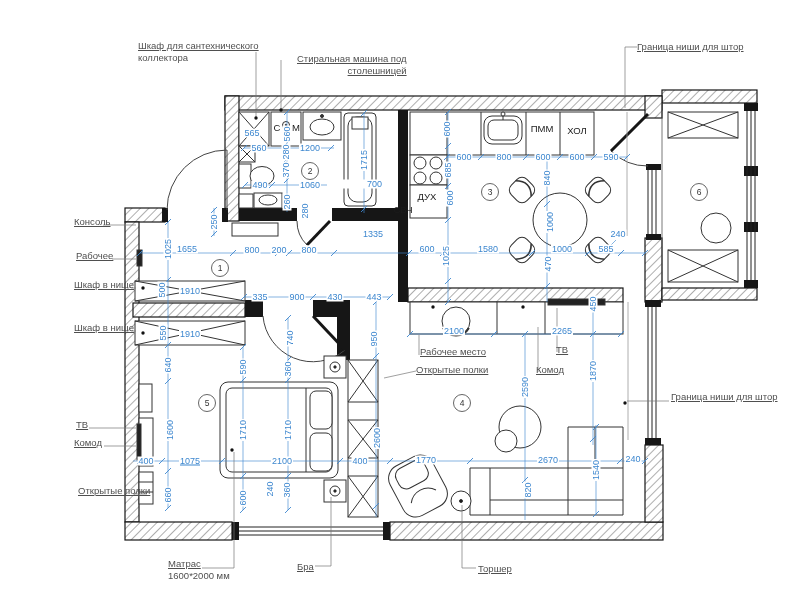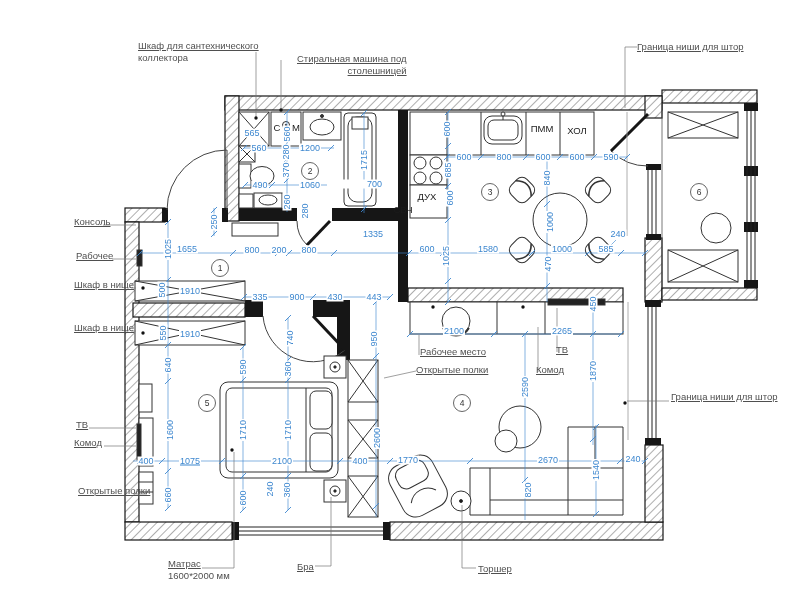--- a/index.html
+++ b/index.html
@@ -377,21 +377,21 @@
       <span class="dim v" style="color: rgb(61, 135, 207); left: 168px; top: 495px;">660</span>
       <span class="dim v" style="color: rgb(61, 135, 207); left: 243px; top: 498px;">600</span>
       <span class="dim v" style="color: rgb(61, 135, 207); left: 270px; top: 489px;">240</span>
       <span class="dim v" style="color: rgb(61, 135, 207); left: 287px; top: 490px;">360</span>
       <span class="dim v" style="color: rgb(61, 135, 207); left: 377px; top: 438px;">2600</span>
       <span class="dim" style="color: rgb(61, 135, 207); left: 454px; top: 331px;">2100</span>
       <span class="dim" style="color: rgb(61, 135, 207); left: 562px; top: 331px;">2265</span>
       <span class="dim v" style="color: rgb(61, 135, 207); left: 593px; top: 304px;">450</span>
       <span class="dim v" style="color: rgb(61, 135, 207); left: 525px; top: 387px;">2590</span>
       <span class="dim v" style="color: rgb(61, 135, 207); left: 593px; top: 371px;">1870</span>
-      <span class="dim" style="color: rgb(61, 135, 207); left: 408px; top: 460px;">1770</span>
+      <span class="dim" style="color: rgb(61, 135, 207); left: 426px; top: 460px;">1770</span>
       <span class="dim" style="color: rgb(61, 135, 207); left: 548px; top: 460px;">2670</span>
       <span class="dim v" style="color: rgb(61, 135, 207); left: 596px; top: 470px;">1540</span>
       <span class="dim" style="color: rgb(61, 135, 207); left: 633px; top: 459px;">240</span>
       <span class="dim v" style="color: rgb(61, 135, 207); left: 528px; top: 490px;">820</span>
       <div class="callout" style="color: rgb(79, 79, 79); left: 138px; top: 40px;">
         <span class="u">Шкаф для сантехнического</span>
         <span>коллектора</span>
       </div>
       <div class="callout right" style="color: rgb(79, 79, 79); left: 297px; top: 53px;">
         <span class="u">Стиральная машина под</span>

